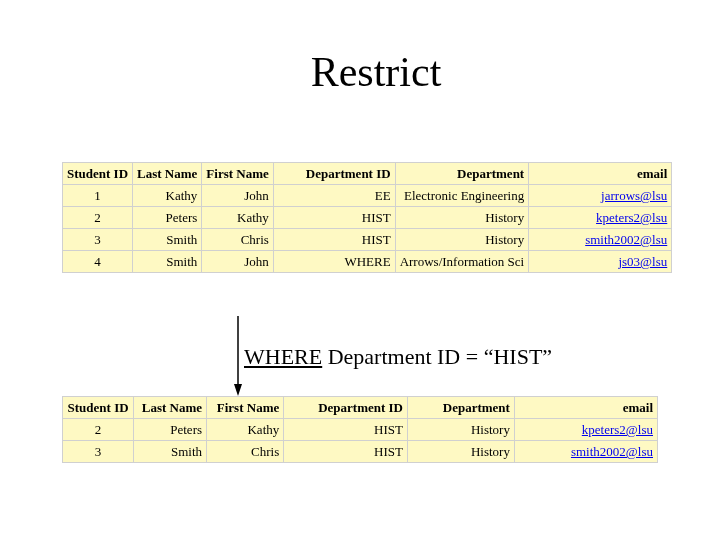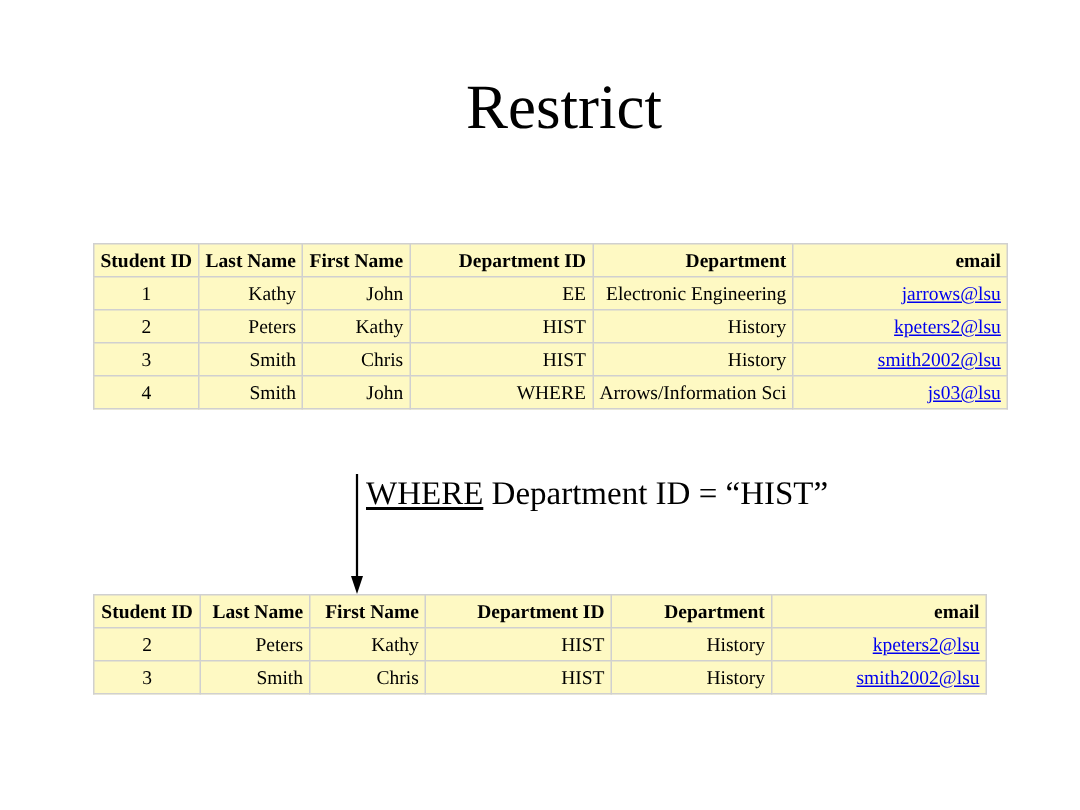--- a/index.html
+++ b/index.html
@@ -68,21 +68,21 @@
   .col-dep  { width: 150px; }
   .col-em   { width: 98px; padding-left: 16px; }
   .email-link {
     color: #0000ee;
     text-decoration: underline;
     cursor: pointer;
     margin-left: 40px;
   }
   .where-box {
     position: absolute;
-    top: 316px;
+    top: 344px;
     left: 244px;
     font-size: 22px;
     font-family: "Times New Roman", Times, serif;
   }
   .where-u {
     text-decoration: underline;
   }
   .arrow {
     position: absolute;
     left: 234px;

